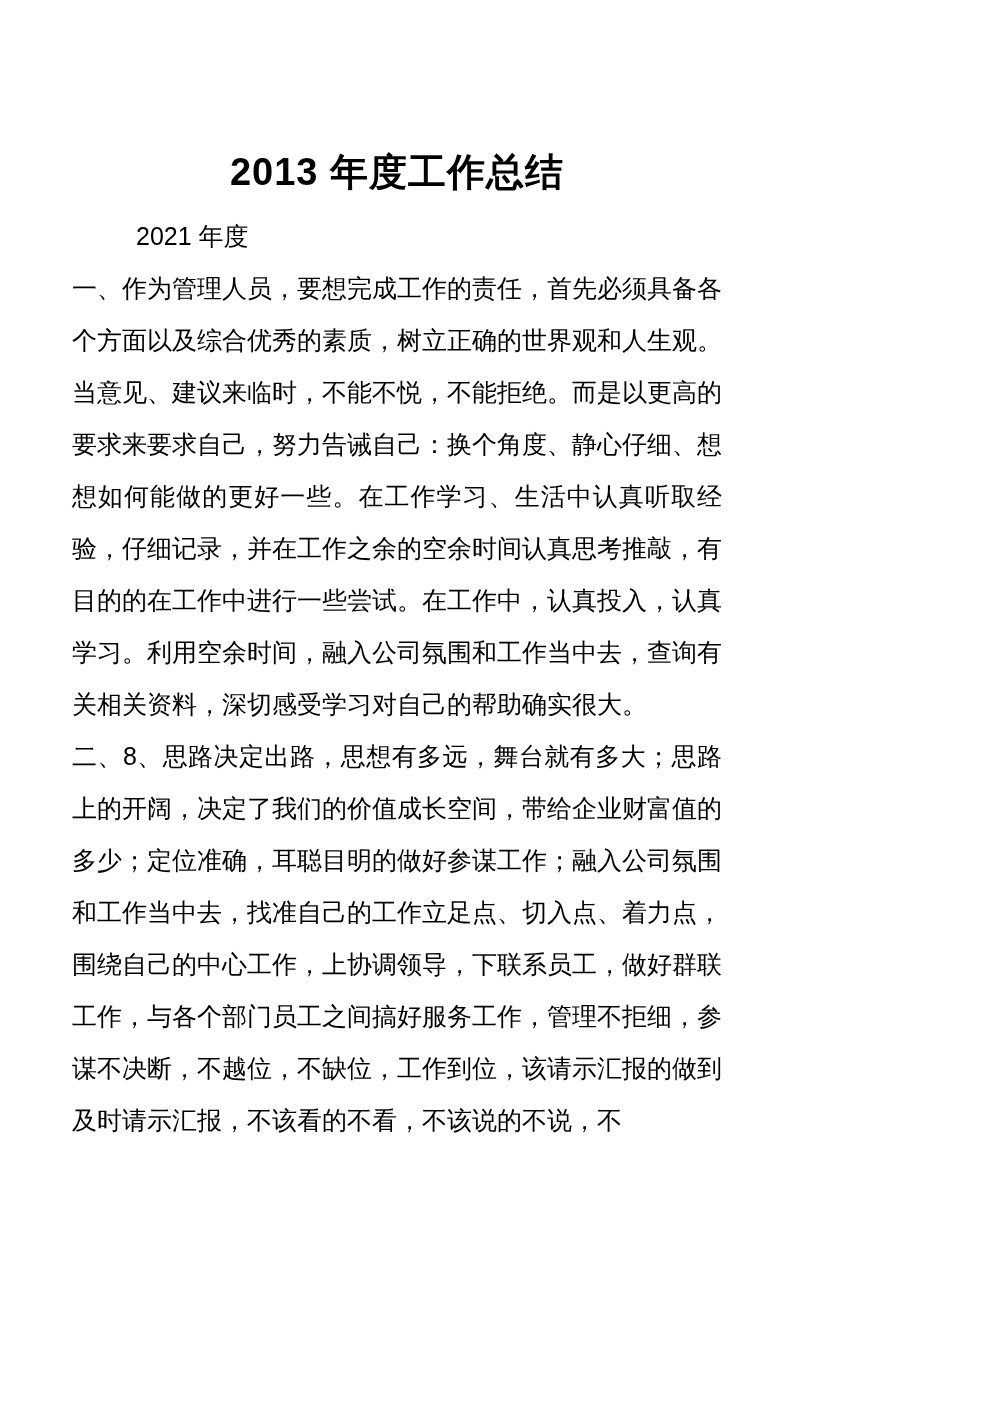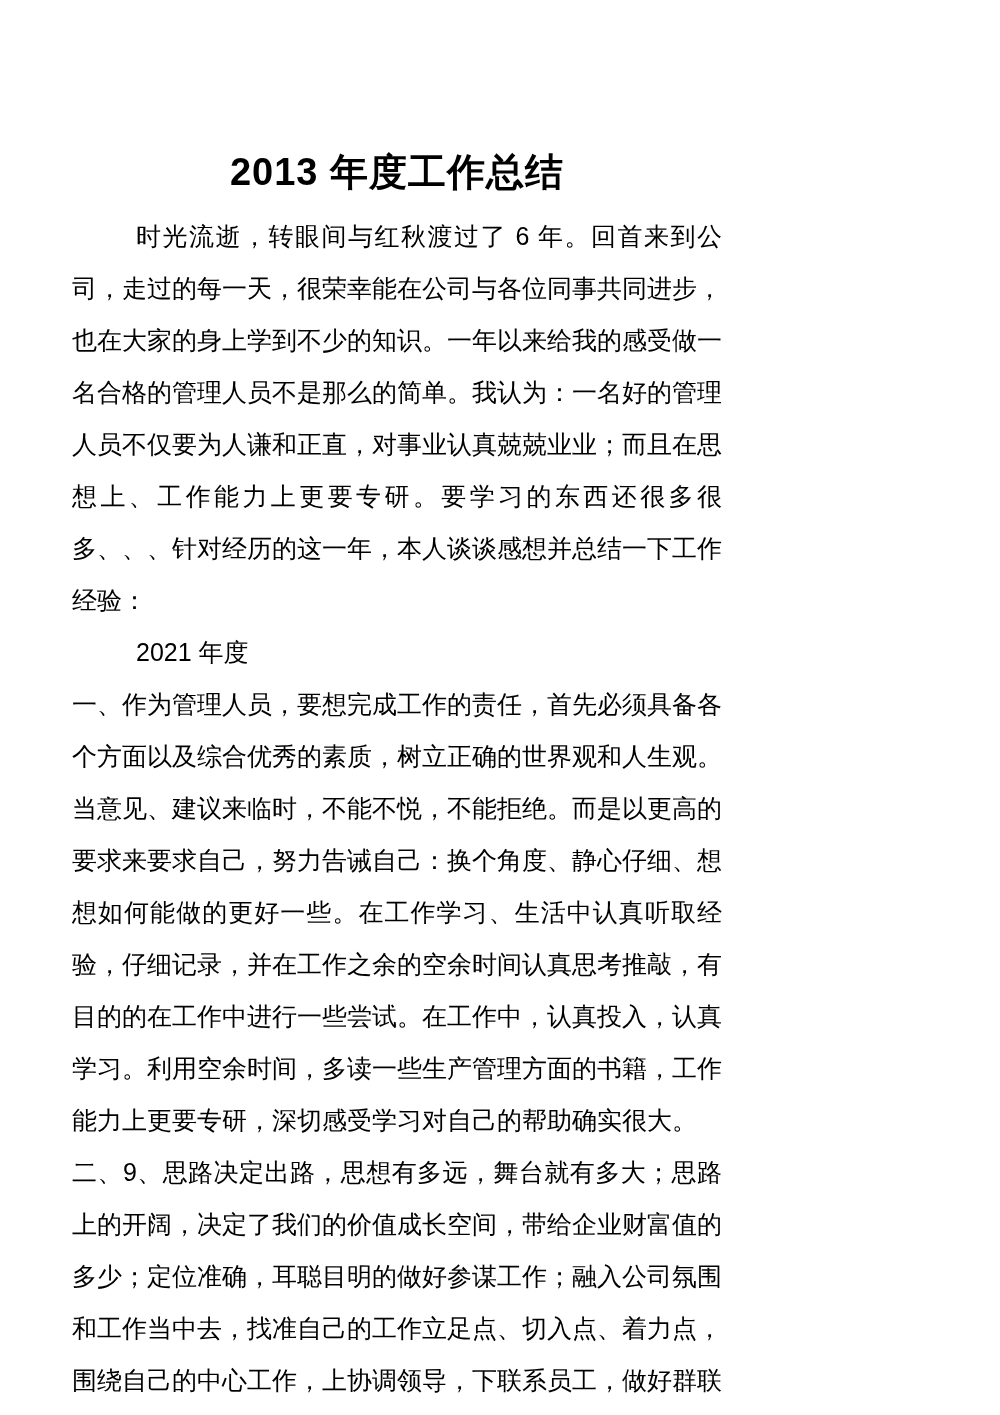--- a/index.html
+++ b/index.html
@@ -41,20 +41,19 @@
   .para.indent {
     text-indent: 64px;
   }
 </style>
 </head>
 <body>
 
 <div class="page">
   <h1 class="doc-title">2013 年度工作总结</h1>
 
-  <p class="para indent">时光流逝，转眼间与红秋渡过了 6 年。回首来到公司，走过的每一天，很荣幸能在公司与各位同事共同进步，也在大家的身上学到不少的知识。一年以来给我的感受做一名合格的管理人员不是那么的简单。我认为：一名好的管理人员不仅要为人谦和正直，对事业认真兢兢业业；而且在思想上、工作能力上更要专研。要学习的东西还很多很多、、、针对经历的这一年，本人谈谈感想并总结一下工作经验：</p>
 
   <p class="para indent">2021 年度</p>
 
-  <p class="para">一、作为管理人员，要想完成工作的责任，首先必须具备各个方面以及综合优秀的素质，树立正确的世界观和人生观。当意见、建议来临时，不能不悦，不能拒绝。而是以更高的要求来要求自己，努力告诫自己：换个角度、静心仔细、想想如何能做的更好一些。在工作学习、生活中认真听取经验，仔细记录，并在工作之余的空余时间认真思考推敲，有目的的在工作中进行一些尝试。在工作中，认真投入，认真学习。利用空余时间，多读一些生产管理方面的书籍，工作能力上更要专研，深切感受学习对自己的帮助确实很大。</p>
+  <p class="para">一、作为管理人员，要想完成工作的责任，首先必须具备各个方面以及综合优秀的素质，树立正确的世界观和人生观。当意见、建议来临时，不能不悦，不能拒绝。而是以更高的要求来要求自己，努力告诫自己：换个角度、静心仔细、想想如何能做的更好一些。在工作学习、生活中认真听取经验，仔细记录，并在工作之余的空余时间认真思考推敲，有目的的在工作中进行一些尝试。在工作中，认真投入，认真学习。利用空余时间，融入公司氛围和工作当中去，查询有关相关资料，深切感受学习对自己的帮助确实很大。</p>
 
-  <p class="para">二、9、思路决定出路，思想有多远，舞台就有多大；思路上的开阔，决定了我们的价值成长空间，带给企业财富值的多少；定位准确，耳聪目明的做好参谋工作；融入公司氛围和工作当中去，找准自己的工作立足点、切入点、着力点，围绕自己的中心工作，上协调领导，下联系员工，做好群联工作，与各个部门员工之间搞好服务工作，管理不拒细，参谋不决断，不越位，不缺位，工作到位，该请示汇报的做到及时请示汇报，不该看的不看，不该说的不说，不</p>
+  <p class="para">二、8、思路决定出路，思想有多远，舞台就有多大；思路上的开阔，决定了我们的价值成长空间，带给企业财富值的多少；定位准确，耳聪目明的做好参谋工作；融入公司氛围和工作当中去，找准自己的工作立足点、切入点、着力点，围绕自己的中心工作，上协调领导，下联系员工，做好群联工作，与各个部门员工之间搞好服务工作，管理不拒细，参谋不决断，不越位，不缺位，工作到位，该请示汇报的做到及时请示汇报，不该看的不看，不该说的不说，不</p>
 </div>
 
 </body></html>

